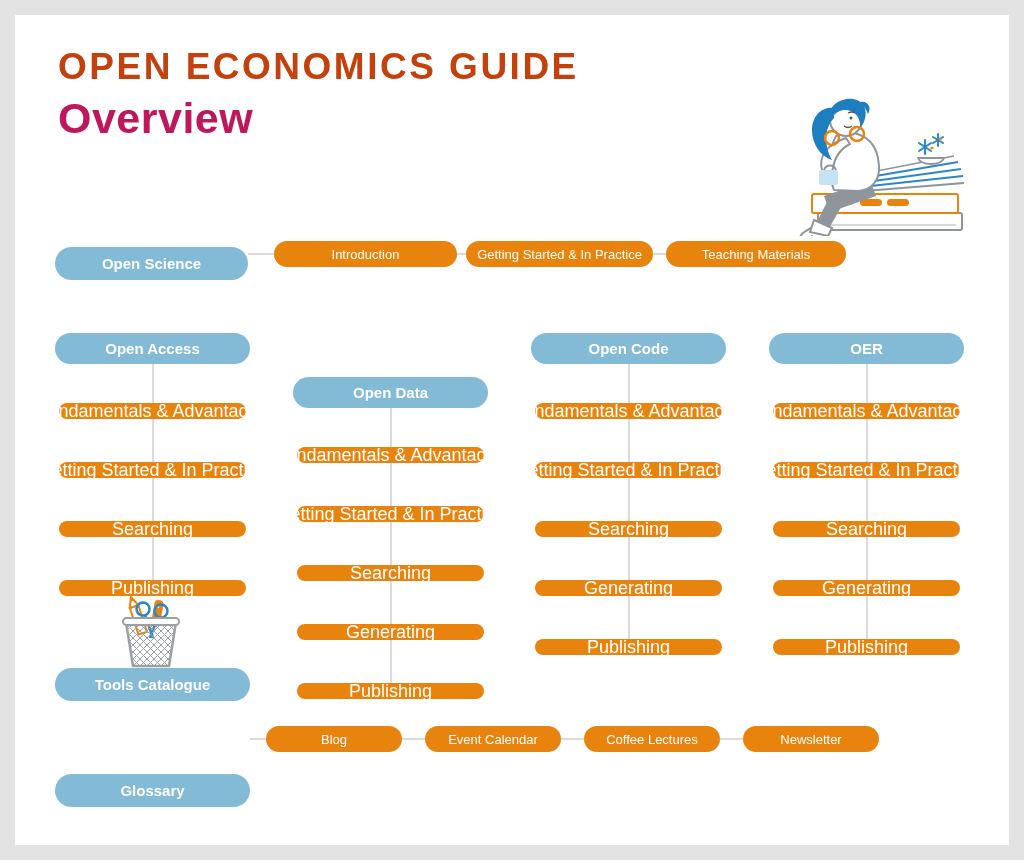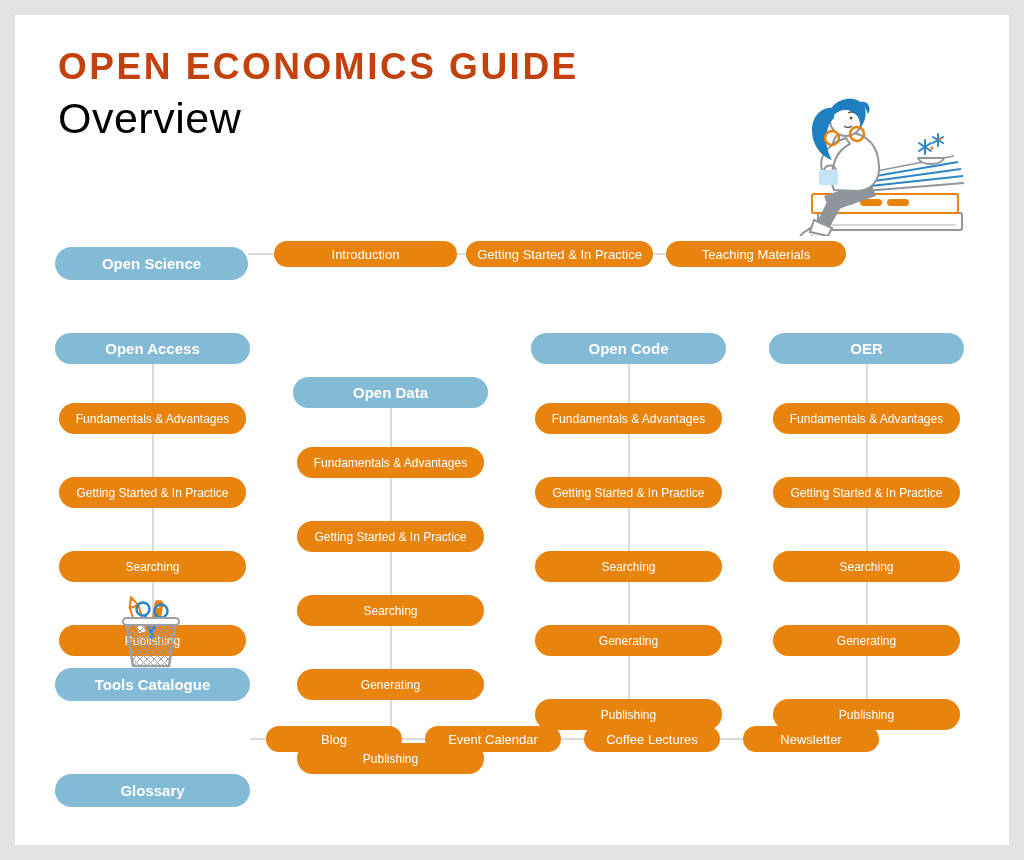--- a/index.html
+++ b/index.html
@@ -6,41 +6,41 @@
   body { font-family:"Liberation Sans", sans-serif; background:#cfcfcf; }
   #app { position:relative; width:1024px; height:860px; background:#E3E3E3; overflow:hidden; }
   #paper { position:absolute; inset:15px; background:#ffffff; }
 
   .suptitle {
     position:absolute; left:58px; top:46px; z-index:2;
     font-size:37px; font-weight:700; letter-spacing:2.5px; color:#c2410c;
   }
   .title {
     position:absolute; left:58px; top:94px; z-index:2;
-    font-size:43px; font-weight:400; letter-spacing:0.5px; color:#000000;
+    font-size:43px; font-weight:700; letter-spacing:0.5px; color:#be185d;
   }
 
   .pill {
     position:absolute; z-index:2;
     display:flex; align-items:center; justify-content:center;
     border-radius:999px; color:#ffffff; text-align:center; white-space:nowrap;
     cursor:pointer;
   }
   .pill-blue  { background:#83BAD6; font-size:15px; font-weight:700; }
   .pill-orange{ background:#E8830E; font-size:13px; font-weight:400; }
 
   .hline { position:absolute; z-index:1; height:2px; background:#DBDBDB; }
 
   .col { position:absolute; top:333px; width:195px; z-index:2;
          display:flex; flex-direction:column; align-items:center;gap:24px; }
   .col .col-line { position:absolute; left:calc(50% - 1px); top:16px; bottom:12px;
                    width:2px; background:#DBDBDB; z-index:0; }
   .col .pill { position:relative; z-index:1; }
   .col .pill-blue   { width:195px; height:31px; }
-  .col .pill-orange { width:187px; height:31px; margin-top:19px; font-size:12px; }
+  .col .pill-orange { width:187px; height:16px; margin-top:19px; font-size:18px; }
   .col .pill-orange.first { margin-top:15px; }
 
   .illustration { position:absolute; z-index:2; pointer-events:none; }
 </style>
 </head>
 <body>
 
 <div id="app">
   <div id="paper"></div>
 

